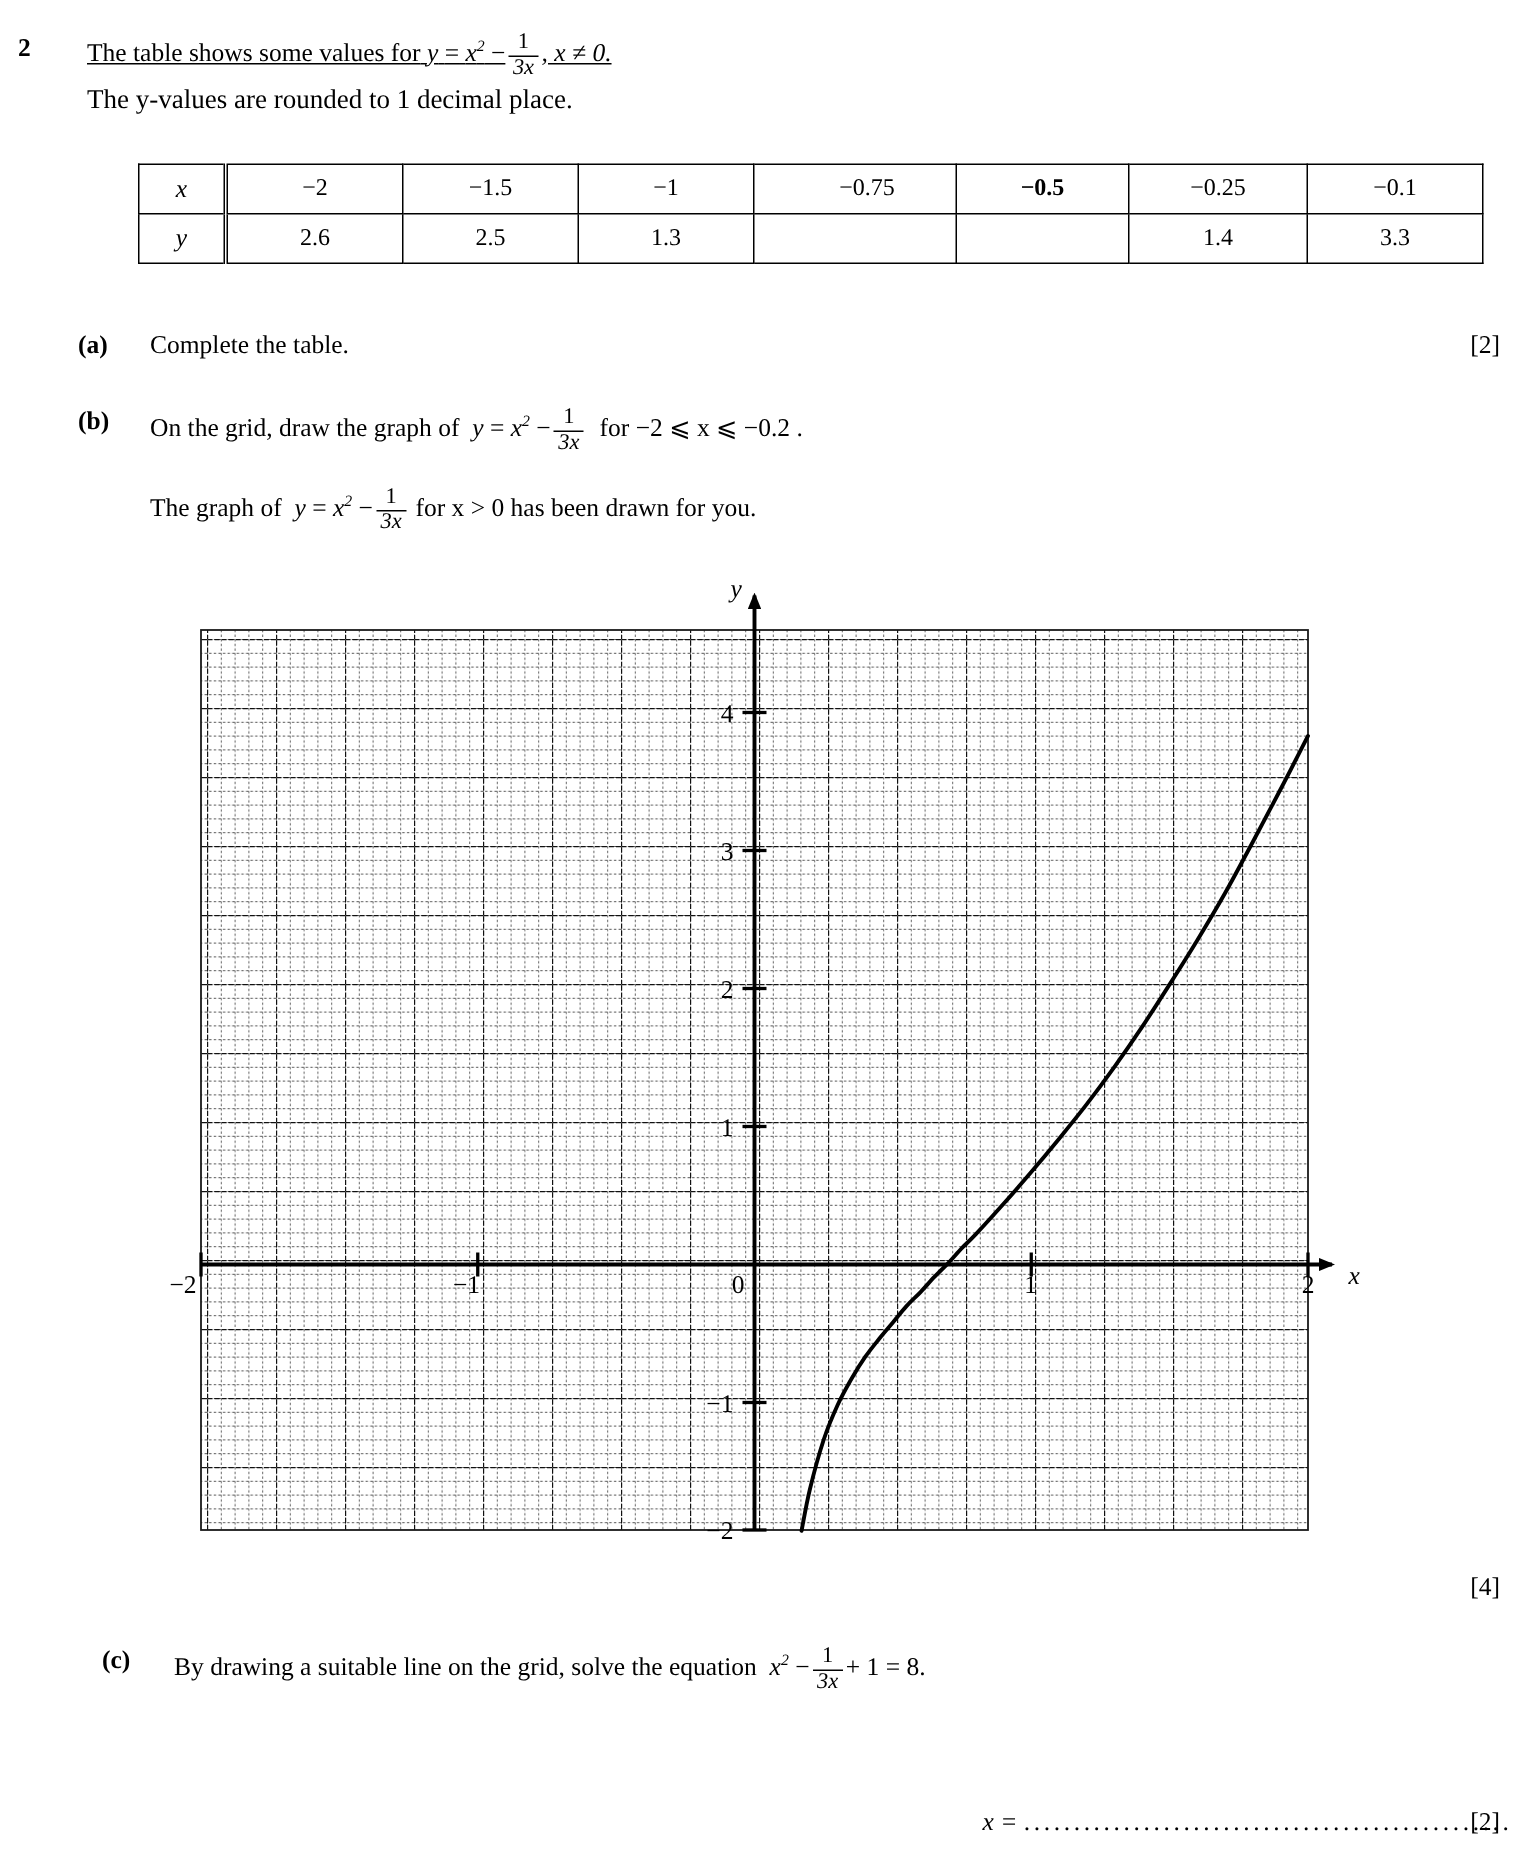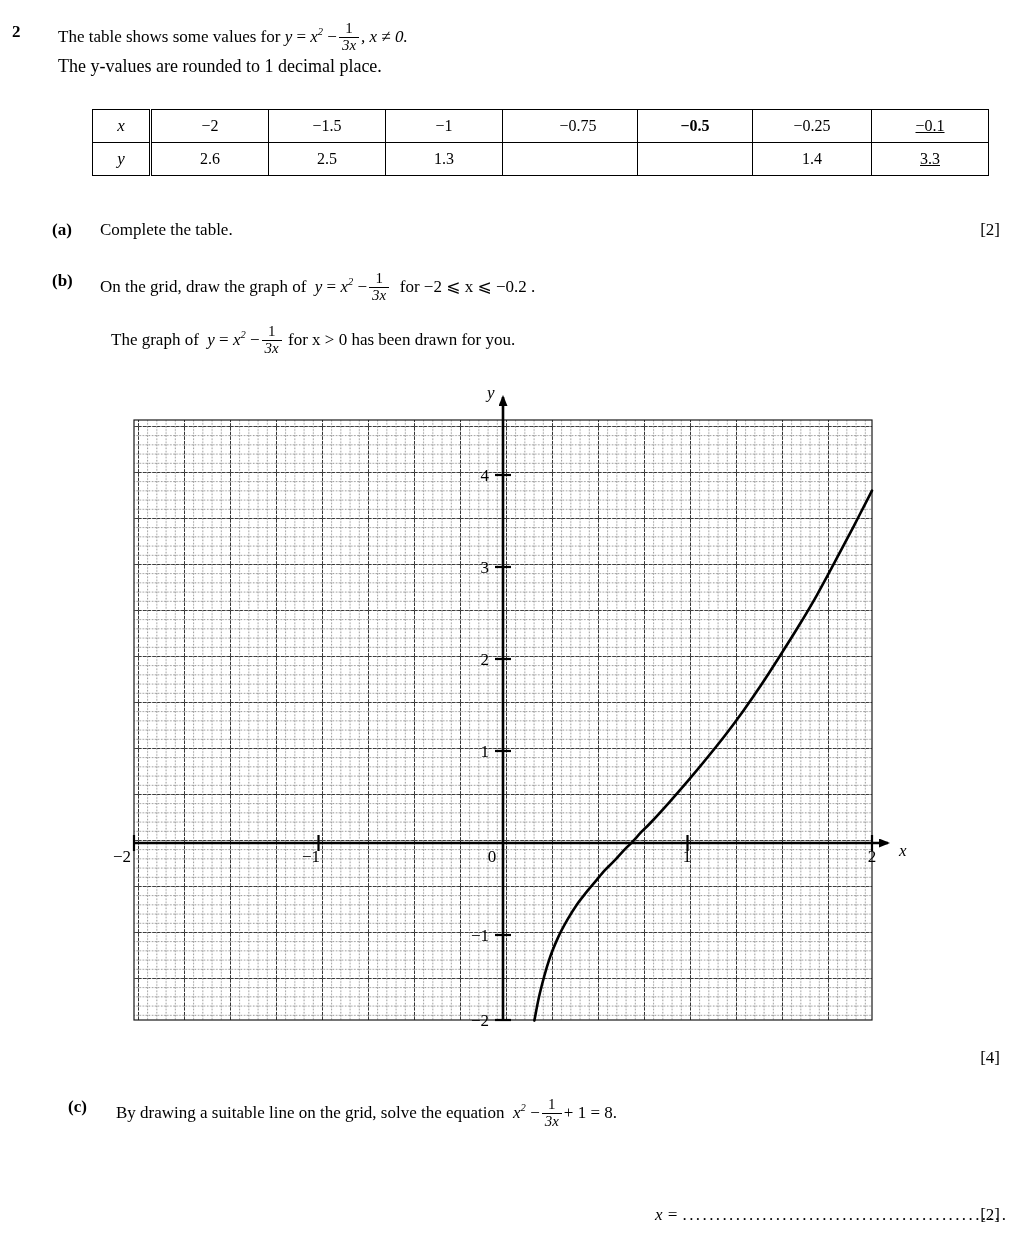--- a/index.html
+++ b/index.html
@@ -35,20 +35,21 @@
     position: absolute;
     left: 12px; top: 22px;
     font-weight: bold;
     font-size: 17px;
   }
   .line1 {
     position: absolute;
     left: 58px; top: 21px;
     font-size: 17px;
     white-space: nowrap;
+    text-decoration: underline;
   }
   .line2 {
     position: absolute;
     left: 58px; top: 56px;
     font-size: 18px;
     white-space: nowrap;
   }
 
   
   .vtable {
@@ -69,21 +70,21 @@
     border-right: 3.2px double #000;
     font-style: italic;
     font-size: 17px;
   }
   .vtable td.c0 { width: 108px; }
   .vtable td.c1 { width: 108px; }
   .vtable td.c2 { width: 108px; }
   .vtable td.c3 { width: 110px; padding-left: 20px; }
   .vtable td.c4 { width: 106px; font-weight: bold; }
   .vtable td.c5 { width: 110px; margin-left: 20px; }
-  .vtable td.c6 { width: 108px; text-decoration: underline; }
+  .vtable td.c6 { width: 108px; }
 
   
   .part-label {
     position: absolute;
     font-weight: bold;
     font-size: 17px;
   }
   .part-text {
     position: absolute;
     font-size: 17px;
@@ -173,21 +174,21 @@
 
 <div class="part-label" style="left:52px; top:271px;">(b)</div>
 <div class="part-text" style="left:100px; top:271px;">
   <span>On the grid, draw the graph of</span>&nbsp;
   <span class="mi">y</span>
   <span>=</span>
   <span class="mi">x</span><span class="sup">2</span>
   <span>−</span><span class="frac"><span class="num">1</span><span class="den mi">3x</span></span>&nbsp;&nbsp;<span>for −2 ⩽ x ⩽ −0.2 .</span>
 </div>
 
-<div class="part-text" style="left:111px; top:324px;">
+<div class="part-text" style="left:100px; top:324px;">
   <span>The graph of</span>&nbsp;
   <span class="mi">y</span>
   <span>=</span>
   <span class="mi">x</span><span class="sup">2</span>
   <span>−</span><span class="frac"><span class="num">1</span><span class="den mi">3x</span></span>&nbsp;<span>for x &gt; 0 has been drawn for you.</span>
 </div>
 
 <div id="graph-area">
   <svg id="graph-svg" width="1014" height="660" viewBox="0 0 1014 660">
     <defs>

